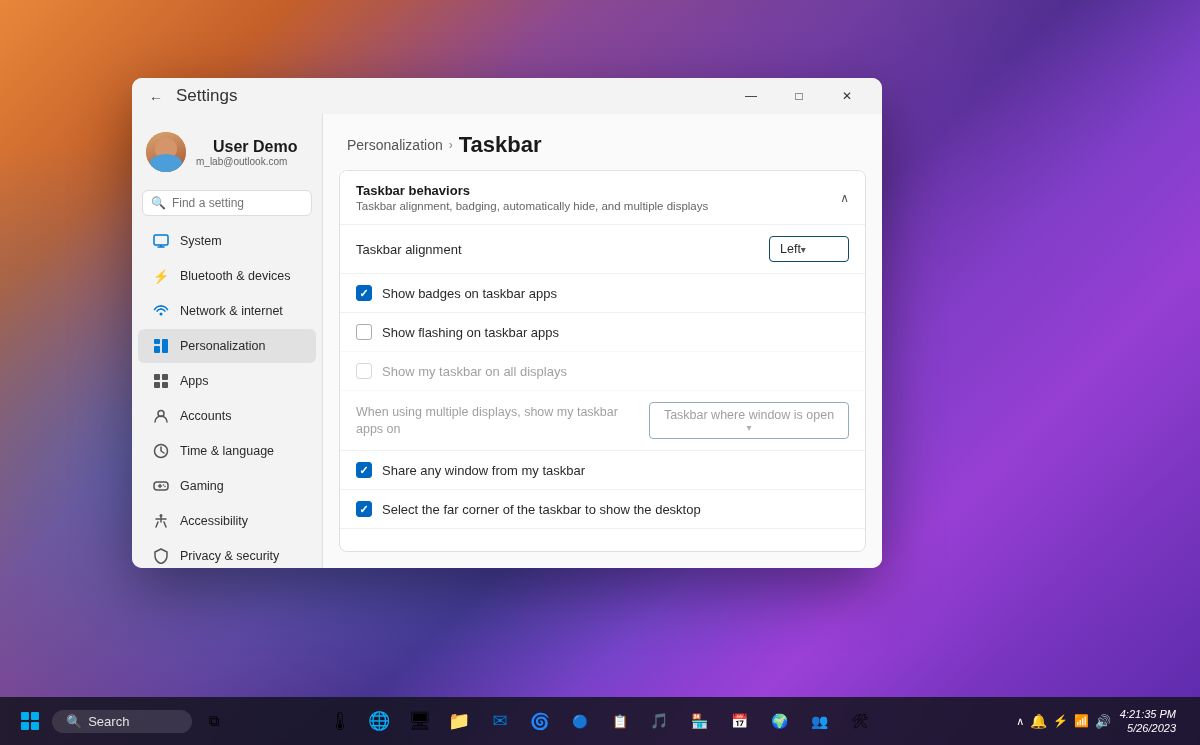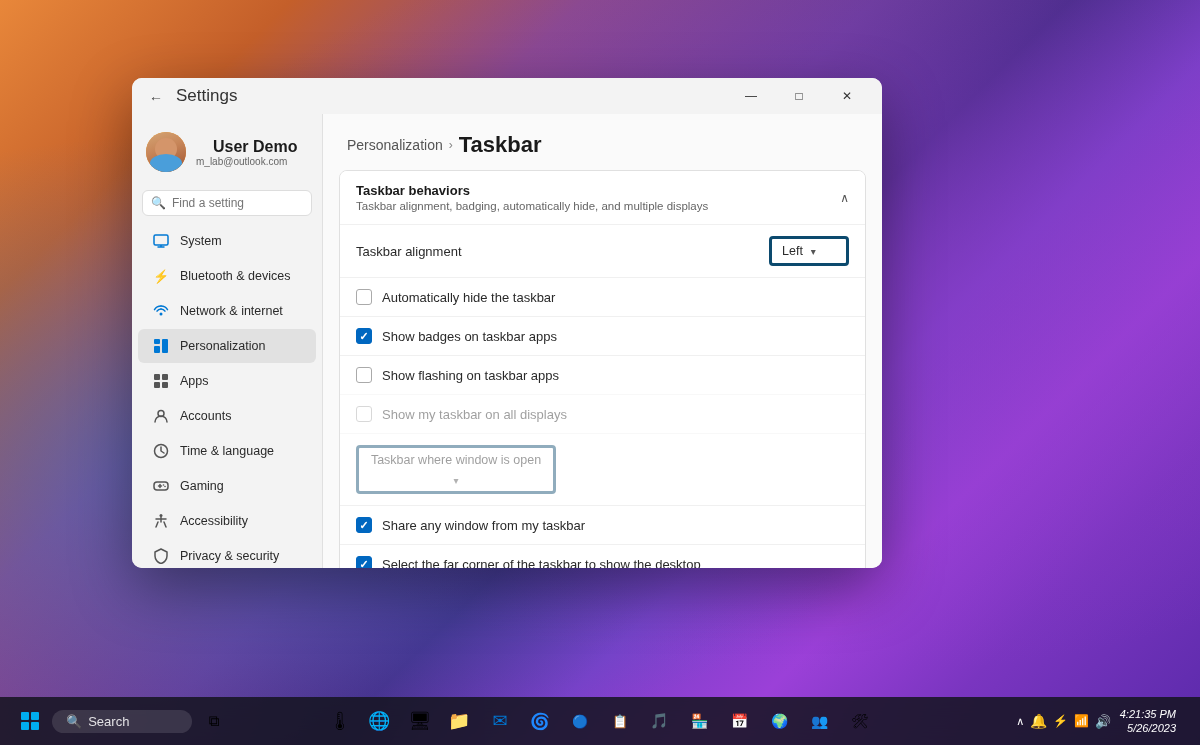--- a/index.html
+++ b/index.html
@@ -401,23 +401,22 @@
       content: '✓';
       color: white;
       font-size: 11px;
       font-weight: bold;
     }
 
     
     .dropdown {
       display: flex;
       align-items: center;
-      gap: 8px;
       background: white;
-      border: 3px solid #0c4a6e;
+      border: 1px solid #0c4a6e;
       border-radius: 4px;
       padding: 5px 10px;
       font-size: 12.5px;
       cursor: pointer;
       min-width: 80px;
     }
 
     .dropdown-caret { font-size: 10px; color: #555; }
 
     .dropdown-long {
@@ -602,26 +601,20 @@
           <div class="section-content">
 
             <div class="setting-row">
               <span>Taskbar alignment</span>
               <div class="dropdown">
                 <span>Left</span>
                 <span class="dropdown-caret">▾</span>
               </div>
             </div>
 
-            <div class="setting-row">
-              <div class="setting-row-left">
-                <div class="checkbox"></div>
-                <span>Automatically hide the taskbar</span>
-              </div>
-            </div>
 
             <div class="setting-row">
               <div class="setting-row-left">
                 <div class="checkbox checked"></div>
                 <span>Show badges on taskbar apps</span>
               </div>
             </div>
 
             <div class="setting-row">
               <div class="setting-row-left">
@@ -631,20 +624,21 @@
             </div>
 
             <div class="setting-row disabled">
               <div class="setting-row-left">
                 <div class="checkbox"></div>
                 <span>Show my taskbar on all displays</span>
               </div>
             </div>
 
             <div class="setting-row disabled">
+              <span style="max-width:280px; line-height:1.3; font-size:12.5px;">When using multiple displays, show my taskbar apps on</span>
               <div class="dropdown dropdown-long">
                 <span>Taskbar where window is open</span>
                 <span class="dropdown-caret">▾</span>
               </div>
             </div>
 
             <div class="setting-row">
               <div class="setting-row-left">
                 <div class="checkbox checked"></div>
                 <span>Share any window from my taskbar</span>

